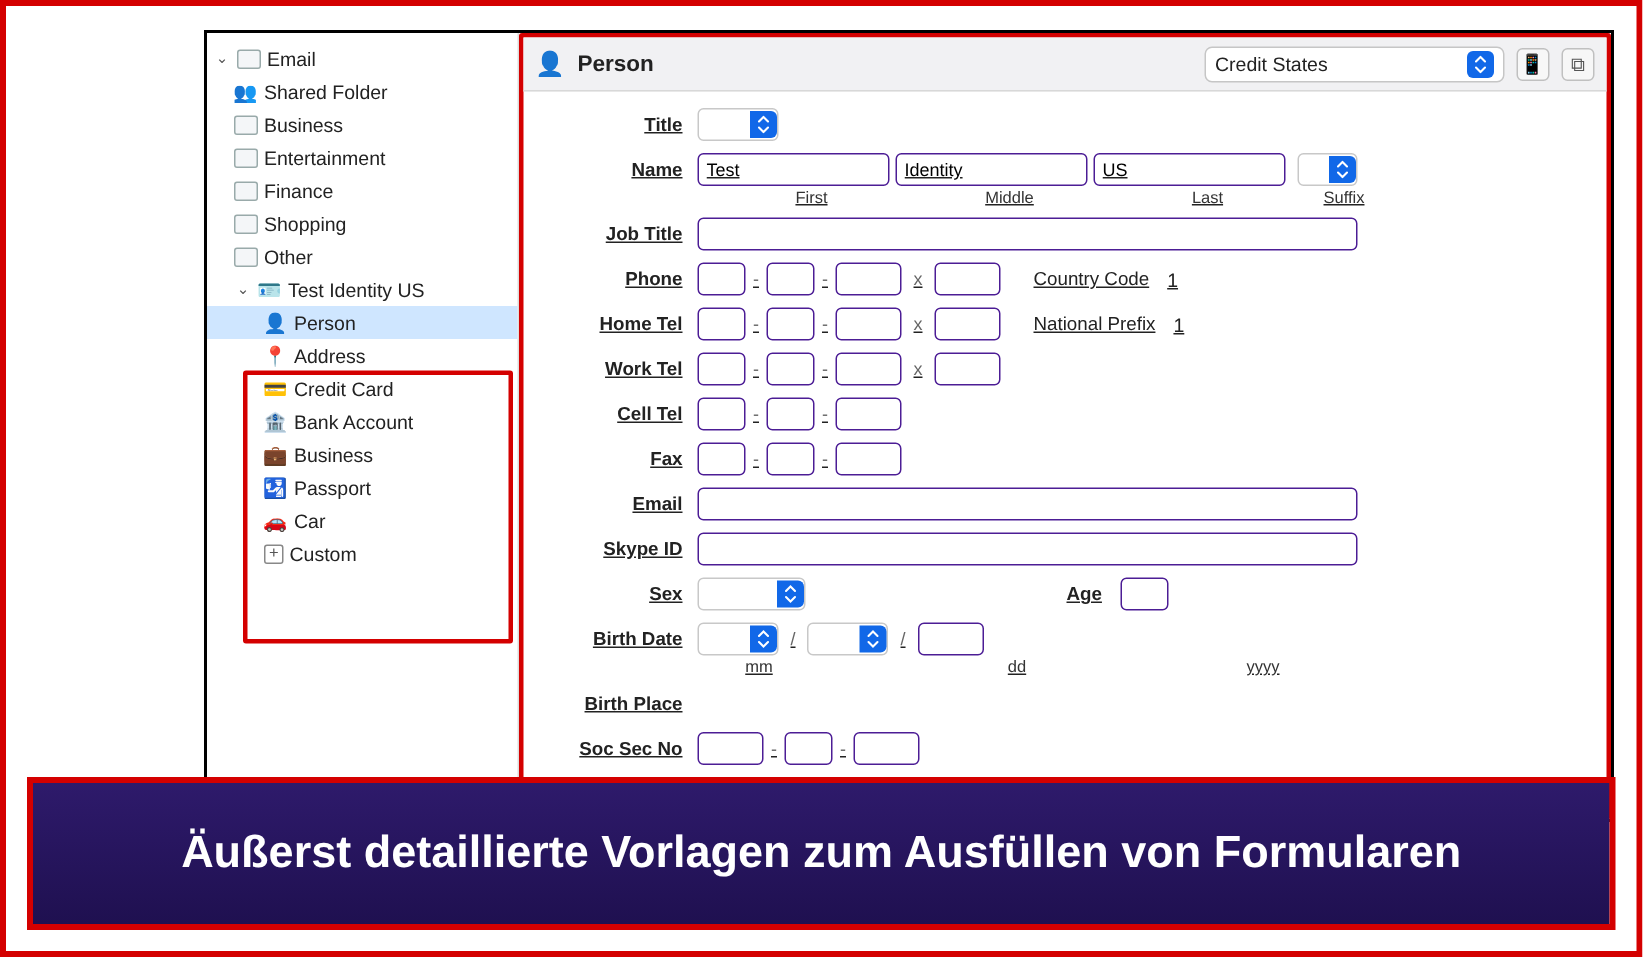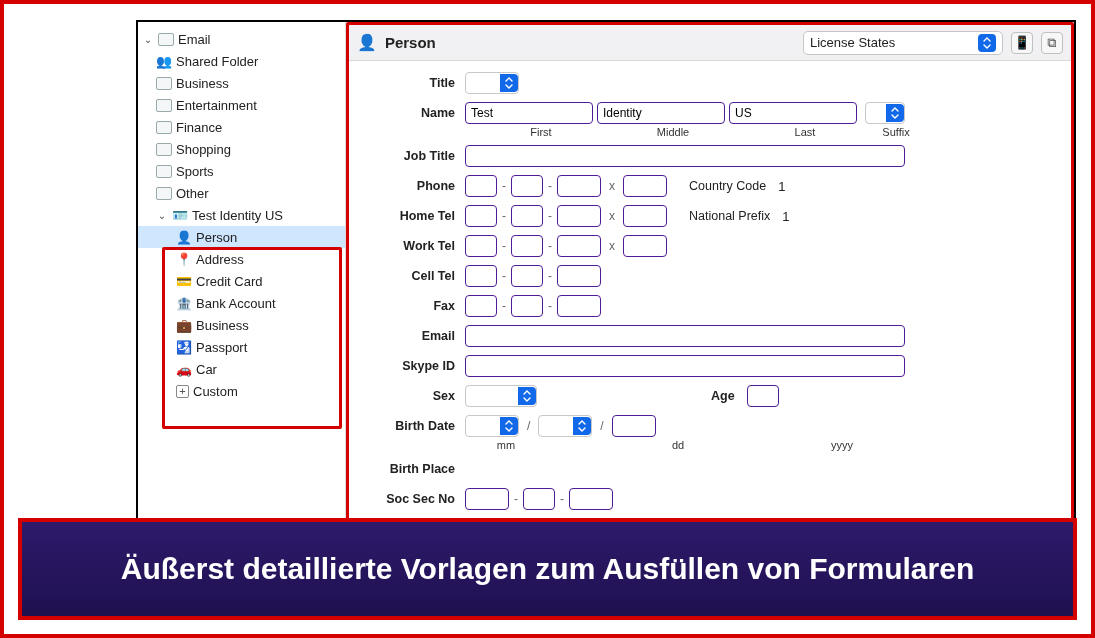--- a/index.html
+++ b/index.html
@@ -122,20 +122,21 @@
     border:1px solid #c0c0c0;
     border-radius:4px;
     display:flex;align-items:center;justify-content:center;
     color:#555;
     font-size:13px;
     background:#f7f7f7;
   }
 
   .form-area {
     padding: 10px 12px 6px 12px;
+    text-decoration: underline;
   }
   .form-row {
     display:flex;
     align-items:center;
     margin-bottom: 6px;
     min-height: 24px;
   }
   .form-label {
     width: 104px;
     text-align: right;
@@ -220,24 +221,20 @@
       <div class="tree-row indent1">
         <span class="tree-icon folder-icon"></span>
         <span class="label-txt">Finance</span>
       </div>
       <div class="tree-row indent1">
         <span class="tree-icon folder-icon"></span>
         <span class="label-txt">Shopping</span>
       </div>
       <div class="tree-row indent1">
         <span class="tree-icon folder-icon"></span>
-        <span class="label-txt">Sports</span>
-      </div>
-      <div class="tree-row indent1">
-        <span class="tree-icon folder-icon"></span>
         <span class="label-txt">Other</span>
       </div>
 
       <div class="tree-row indent1">
         <span class="disclosure">⌄</span>
         <span class="tree-icon" style="color:#1168e8;">🪪</span>
         <span class="label-txt">Test Identity US</span>
       </div>
 
       <div class="tree-row indent2 selected">
@@ -275,21 +272,21 @@
 
       <div class="identity-highlight"></div>
     </div>
 
     <div class="main">
       <div class="main-header">
         <span class="person-head-icon" style="color:#3684f0;">👤</span>
         <span class="main-title">Person</span>
         <span class="header-spacer"></span>
         <div class="country-select">
-          <span style="flex:1;">License States</span>
+          <span style="flex:1;">Credit States</span>
           <span class="blue-arrow">
             <svg width="8" height="12" viewBox="0 0 8 12">
                 <path d="M1 4 L4 1 L7 4 M1 8 L4 11 L7 8" stroke="#fff" stroke-width="1.4" fill="none" stroke-linecap="round"></path>
               </svg>
           </span>
         </div>
         <div class="header-icon-btn">
           <span>📱</span>
         </div>
         <div class="header-icon-btn">

